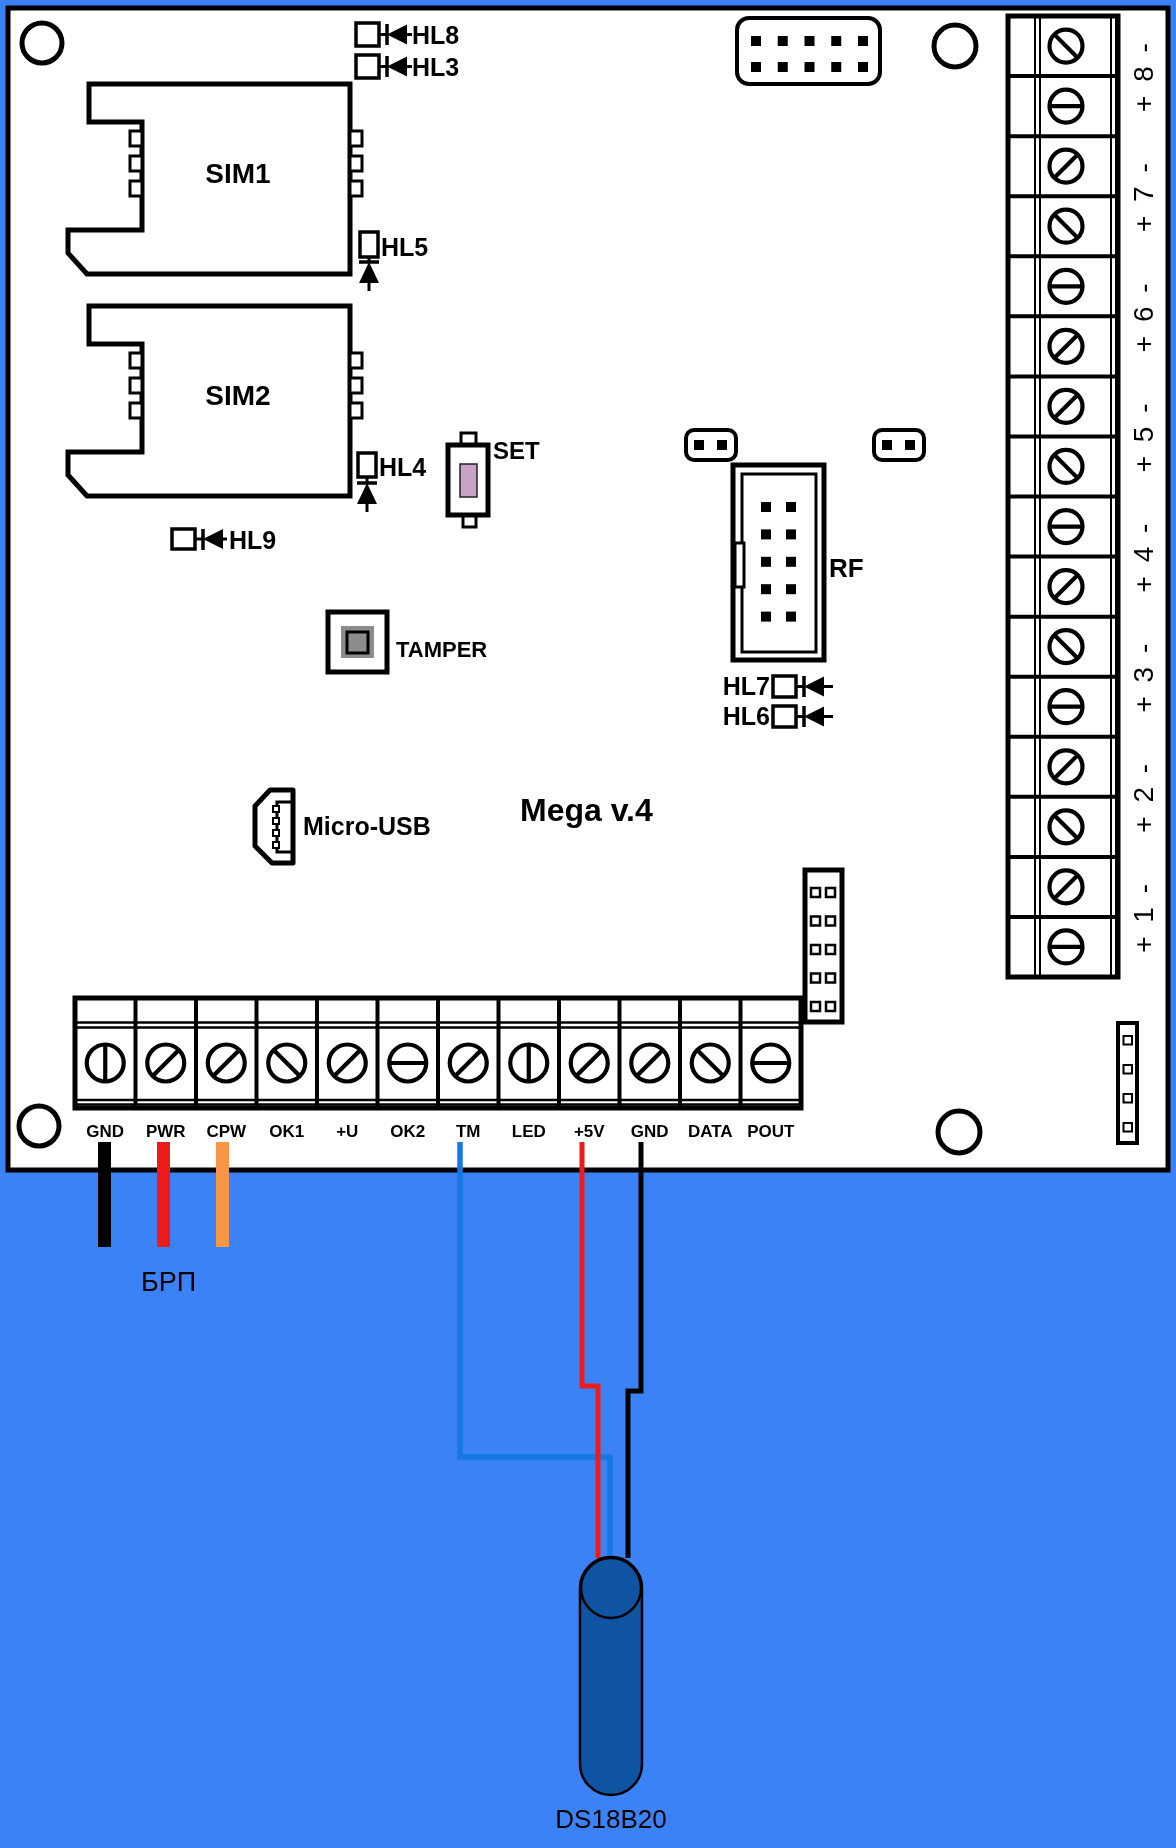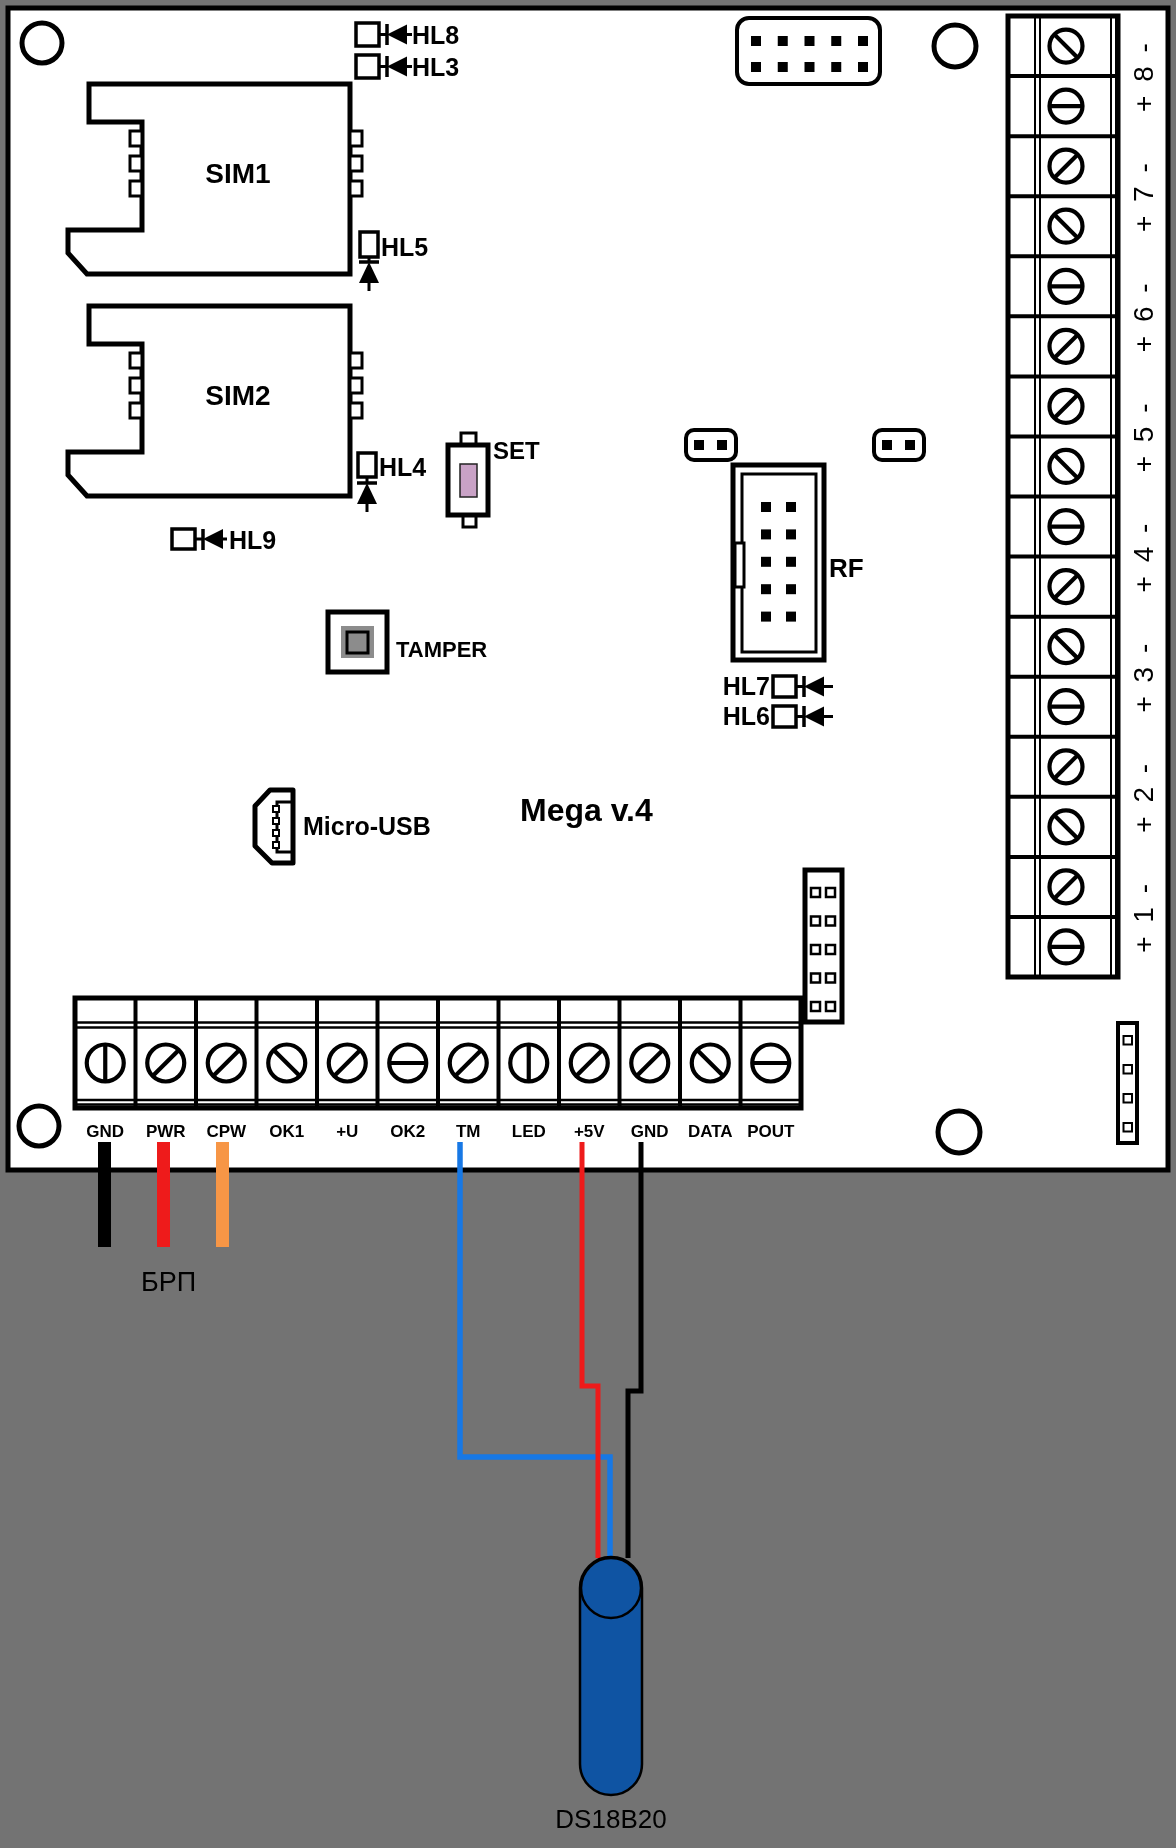--- a/index.html
+++ b/index.html
@@ -1,16 +1,16 @@
 <!DOCTYPE html>
 <html><head>
 <meta charset="utf-8">
 <style>
   html,body{margin:0;padding:0;background:#ffffff;}
-  #stage{position:relative;width:1176px;height:1848px;background:#737373;overflow:hidden;}
+  #stage{position:relative;width:1176px;height:1848px;background:#3b82f6;overflow:hidden;}
   svg{position:absolute;left:0;top:0;}
   svg text{font-family:"Liberation Sans", sans-serif;fill:#000;}
   .lbl-bold{font-weight:bold;}
 </style>
 </head>
 <body>
 
 <div id="stage">
 <svg viewBox="0 0 1176 1848" width="1176" height="1848">
 

